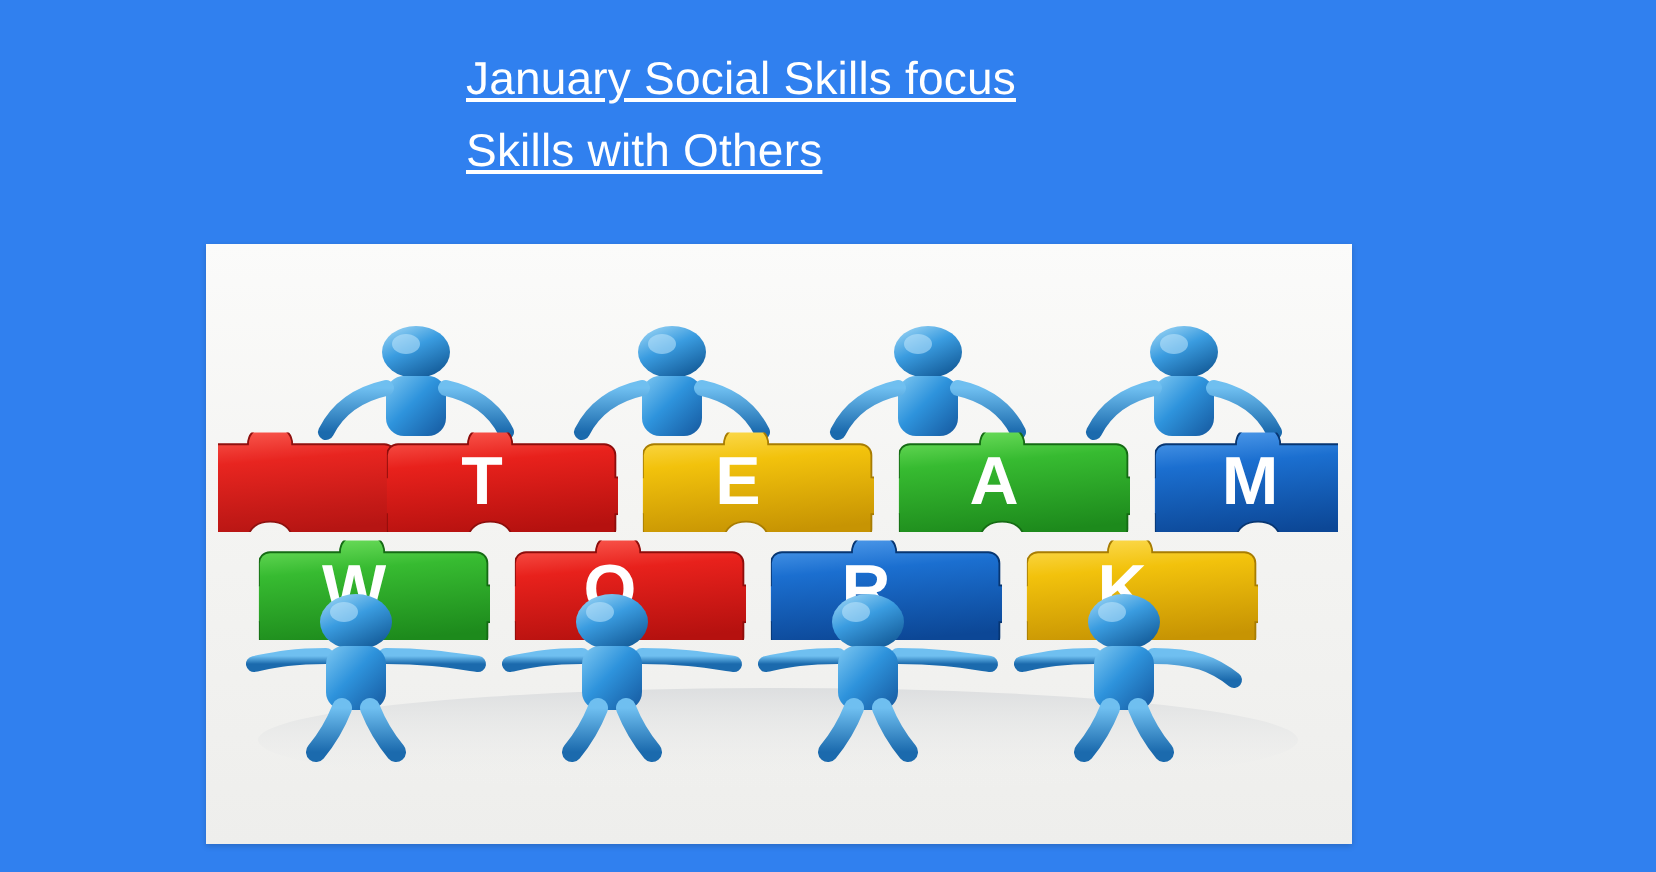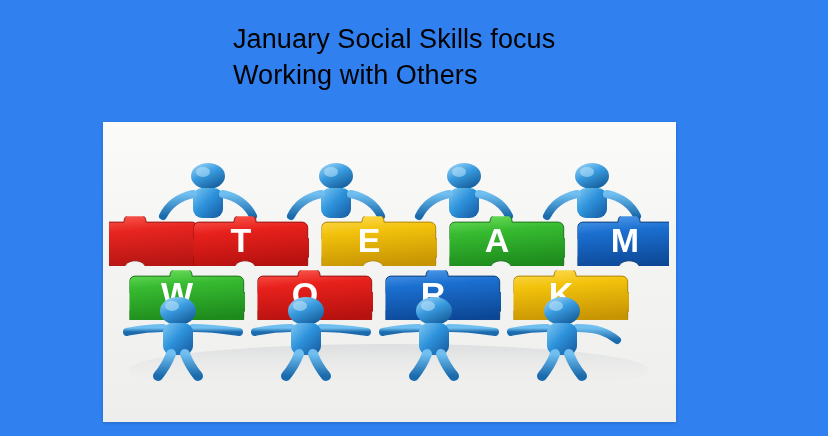--- a/index.html
+++ b/index.html
@@ -22,26 +22,27 @@
   }
 
   
   .title-block {
     position: absolute;
     left: 233px;
     top: 21px;
     width: 520px;
   }
   .title-line {
-    color: #000000;
-    font-size: 27px;
+    color: #ffffff;
+    font-size: 23px;
     font-weight: 400;
     line-height: 36px;
     letter-spacing: 0.1px;
     white-space: nowrap;
+    text-decoration: underline;
   }
 
   
   .image-panel {
     position: absolute;
     left: 103px;
     top: 122px;
     width: 573px;
     height: 300px;
     background: #f4f4f2;
@@ -65,21 +66,21 @@
   }
   .art-svg { display: block; width: 100%; height: 100%; }
 </style>
 </head>
 <body>
 
 <div class="slide">
 
   <div class="title-block">
     <div class="title-line">January Social Skills focus</div>
-    <div class="title-line">Working with Others</div>
+    <div class="title-line">Skills with Others</div>
   </div>
 
   <div class="image-panel">
     <div class="panel-sheen"></div>
 
     <div class="artwork">
       <svg class="art-svg" viewBox="0 0 560 250" xmlns="http://www.w3.org/2000/svg">
         <defs>
 
           <linearGradient id="figBody" x1="0" y1="0" x2="1" y2="1">

